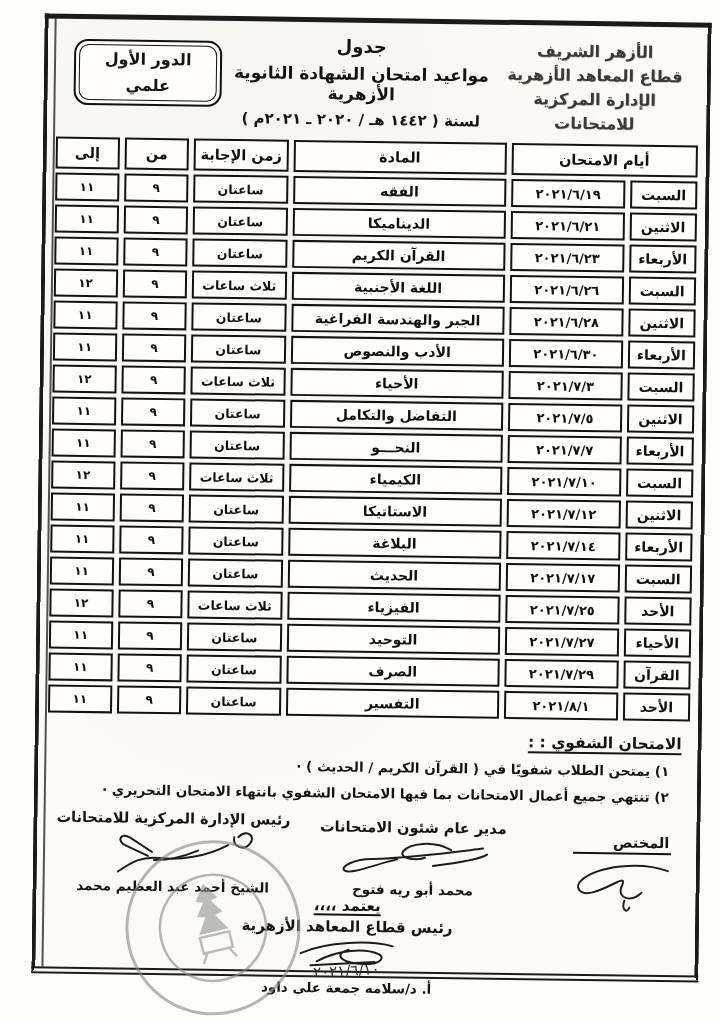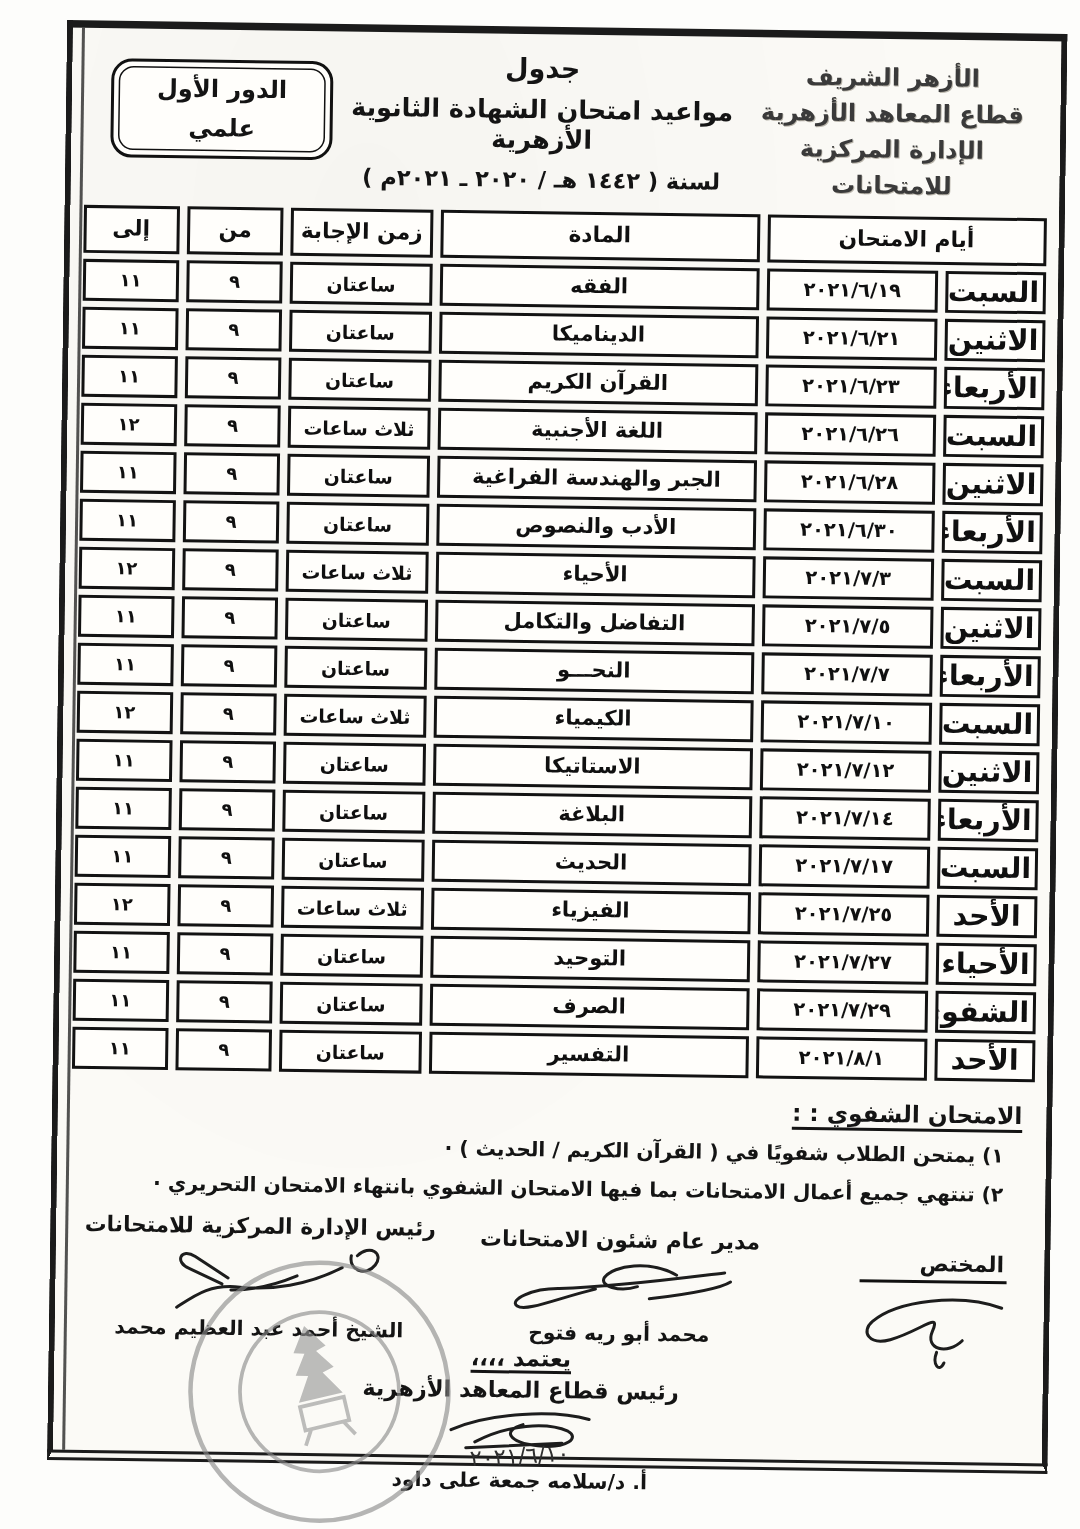--- a/index.html
+++ b/index.html
@@ -31,21 +31,21 @@
                         border-radius:10px; pointer-events:none; }
 
   
   table.schedule { border-collapse:separate; border-spacing:5px 4px; table-layout:fixed;
                    width:652px; margin:4px auto 0 auto; direction:rtl; }
   .schedule th, .schedule td { border:2px solid #121212; background:#fffefb; text-align:center;
                   vertical-align:middle; font-weight:bold; color:#101010; padding:1px 2px;
                   overflow:hidden; white-space:nowrap; }
   .schedule thead th { height:32px; font-size:14.5px; }
   .schedule tbody td { height:28px; }
-  td.c-day      { font-size:19px; }
+  td.c-day      { font-size:14px; }
   td.c-date     { font-size:13px; letter-spacing:2.5px; }
   td.c-subject  { font-size:14px; }
   td.c-duration { font-size:12.5px; }
   td.c-from, td.c-to { font-size:12px; letter-spacing:1px; }
 
   
   .notes { margin:9px 16px 0 10px; }
   .notes-title { font-size:15.5px; font-weight:bold; text-decoration:underline;
                  text-decoration-thickness:2px; text-underline-offset:4px; }
   .note-item { font-size:13.5px; font-weight:bold; margin-top:10px; padding-right:12px; }
@@ -225,21 +225,21 @@
         </tr>
         <tr>
           <td class="c-day">الأحياء</td>
           <td class="c-date">٢٠٢١/٧/٢٧</td>
           <td class="c-subject">التوحيد</td>
           <td class="c-duration">ساعتان</td>
           <td class="c-from">٩</td>
           <td class="c-to">١١</td>
         </tr>
         <tr>
-          <td class="c-day">الشفوي</td>
+          <td class="c-day">القرآن</td>
           <td class="c-date">٢٠٢١/٧/٢٩</td>
           <td class="c-subject">الصرف</td>
           <td class="c-duration">ساعتان</td>
           <td class="c-from">٩</td>
           <td class="c-to">١١</td>
         </tr>
         <tr>
           <td class="c-day">الأحد</td>
           <td class="c-date">٢٠٢١/٨/١</td>
           <td class="c-subject">التفسير</td>

